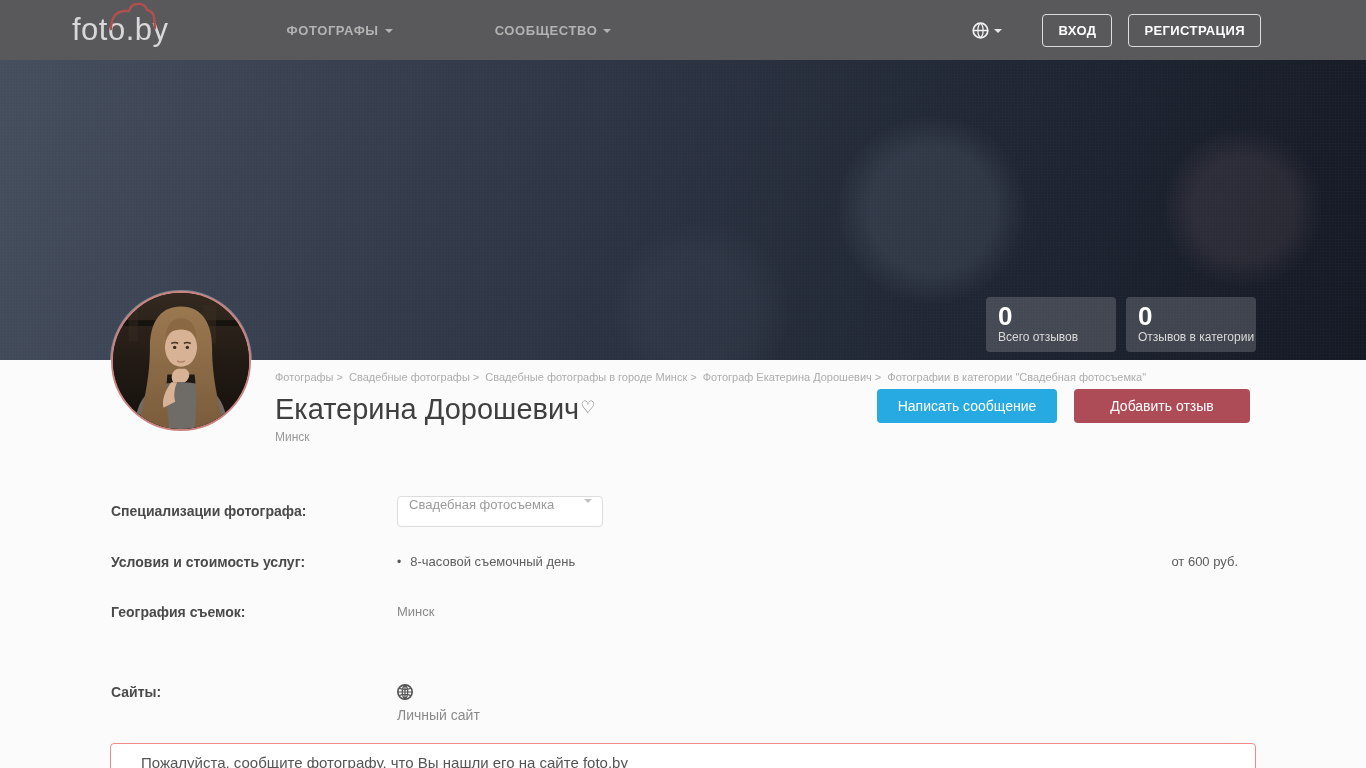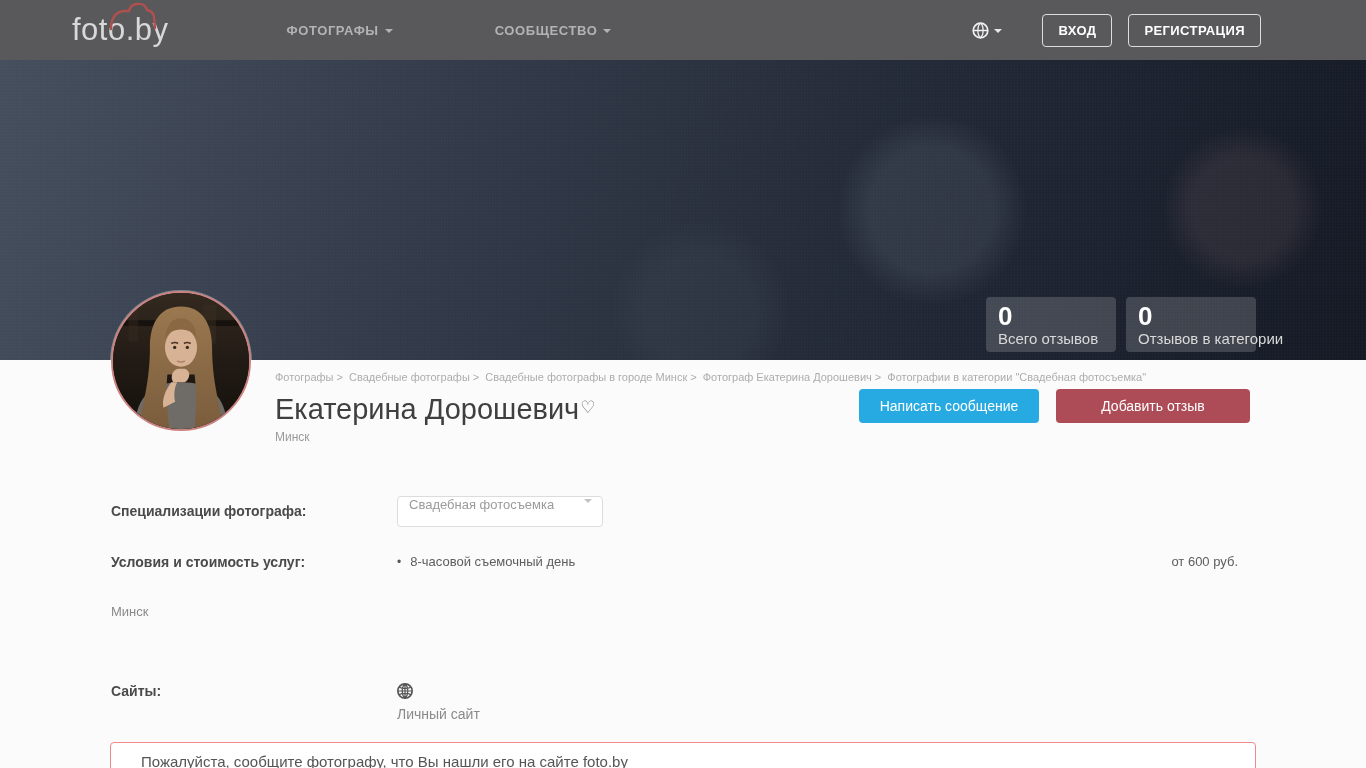--- a/index.html
+++ b/index.html
@@ -32,21 +32,21 @@
       repeating-linear-gradient(90deg, rgba(255,255,255,0.013) 0 1px, transparent 1px 3px),
       radial-gradient(circle at 932px 150px, rgba(175,188,204,0.11) 0 62px, rgba(175,188,204,0.0) 95px),
       radial-gradient(circle at 1243px 148px, rgba(205,160,160,0.10) 0 50px, rgba(205,160,160,0.0) 80px),
       radial-gradient(circle at 700px 250px, rgba(165,175,190,0.05) 0 55px, rgba(165,175,190,0.0) 90px),
       linear-gradient(107deg, #454e5d 0%, #333b4a 32%, #232a38 62%, #141924 100%);
     background-color:#1a2029; }
   .hero-stats { position:absolute; right:110px; bottom:8px; display:flex; gap:10px; }
   .stat-box { width:130px; height:55px; background:rgba(255,255,255,0.17);
     border-radius:4px; padding:5px 12px 6px; color:#fff; }
   .stat-value { font-size:26px; font-weight:bold; line-height:28px; }
-  .stat-label { font-size:15px; color:#d9d9d9; white-space:nowrap; }
+  .stat-label { font-size:12px; color:#d9d9d9; white-space:nowrap; }
 
   
   .container { width:1146px; margin:0 auto; position:relative; padding-top:8px; }
 
   .avatar { position:absolute; left:1px; top:-69px; width:140px; height:140px;
     border-radius:50%; border:2px solid #ca8381; overflow:hidden; background:#1e1915;
     box-shadow:0 0 0 1px rgba(255,255,255,0.35); z-index:6; }
 
   .profile-head { margin-left:165px; position:relative; min-height:96px; }
   .breadcrumb { font-size:11px; color:#adadad; line-height:14px; margin-top:2px; }
@@ -54,21 +54,21 @@
   .bc-sep { margin:0 3px; }
   .profile-name-row { margin-top:9px; }
   .profile-name { display:inline; font-size:29px; font-weight:400; color:#3f3f3f; }
   .fav-heart { font-size:17px; color:#6e6e6e; vertical-align:super; cursor:pointer;
     margin-left:1px; font-family:"DejaVu Sans",sans-serif; }
   .profile-city { font-size:12px; color:#9a9a9a; margin-top:4px; }
   .head-buttons { position:absolute; right:6px; top:19px; display:flex; gap:17px; }
   .btn { border:none; border-radius:4px; color:#fff; font-size:14px; cursor:pointer;
     font-family:inherit; padding:0; height:34px; }
   .btn-message { width:180px; background:#27aae1; }
-  .btn-review  { width:194px; background:#ad4b57; }
+  .btn-review  { width:176px; background:#ad4b57; }
 
   
   .details { margin-top:30px; margin-left:1px; }
   .detail-row { display:flex; align-items:flex-start; }
   .detail-label { width:286px; flex:none; font-size:14px; font-weight:bold;
     color:#4a4a4a; padding-top:7px; }
   .detail-content { flex:1; display:flex; align-items:center; }
   .row-spec { margin-bottom:20px; }
   .row-price { margin-bottom:27px; }
   .row-price .detail-content { justify-content:space-between; padding-right:18px; padding-top:7px; }
@@ -215,20 +215,21 @@
       <div class="detail-content">
         <div class="price-item">
           <span class="bullet">•</span>
           <span>8-часовой съемочный день</span>
         </div>
         <div class="price-value">от 600 руб.</div>
       </div>
     </div>
 
     <div class="detail-row row-geo">
+      <div class="detail-label">География съемок:</div>
       <div class="detail-content">
         <span class="geo-value">Минск</span>
       </div>
     </div>
 
     <div class="detail-row row-sites">
       <div class="detail-label">Сайты:</div>
       <div class="detail-content">
         <div class="site-link">
           <svg width="16" height="16" viewBox="0 0 17 17">

